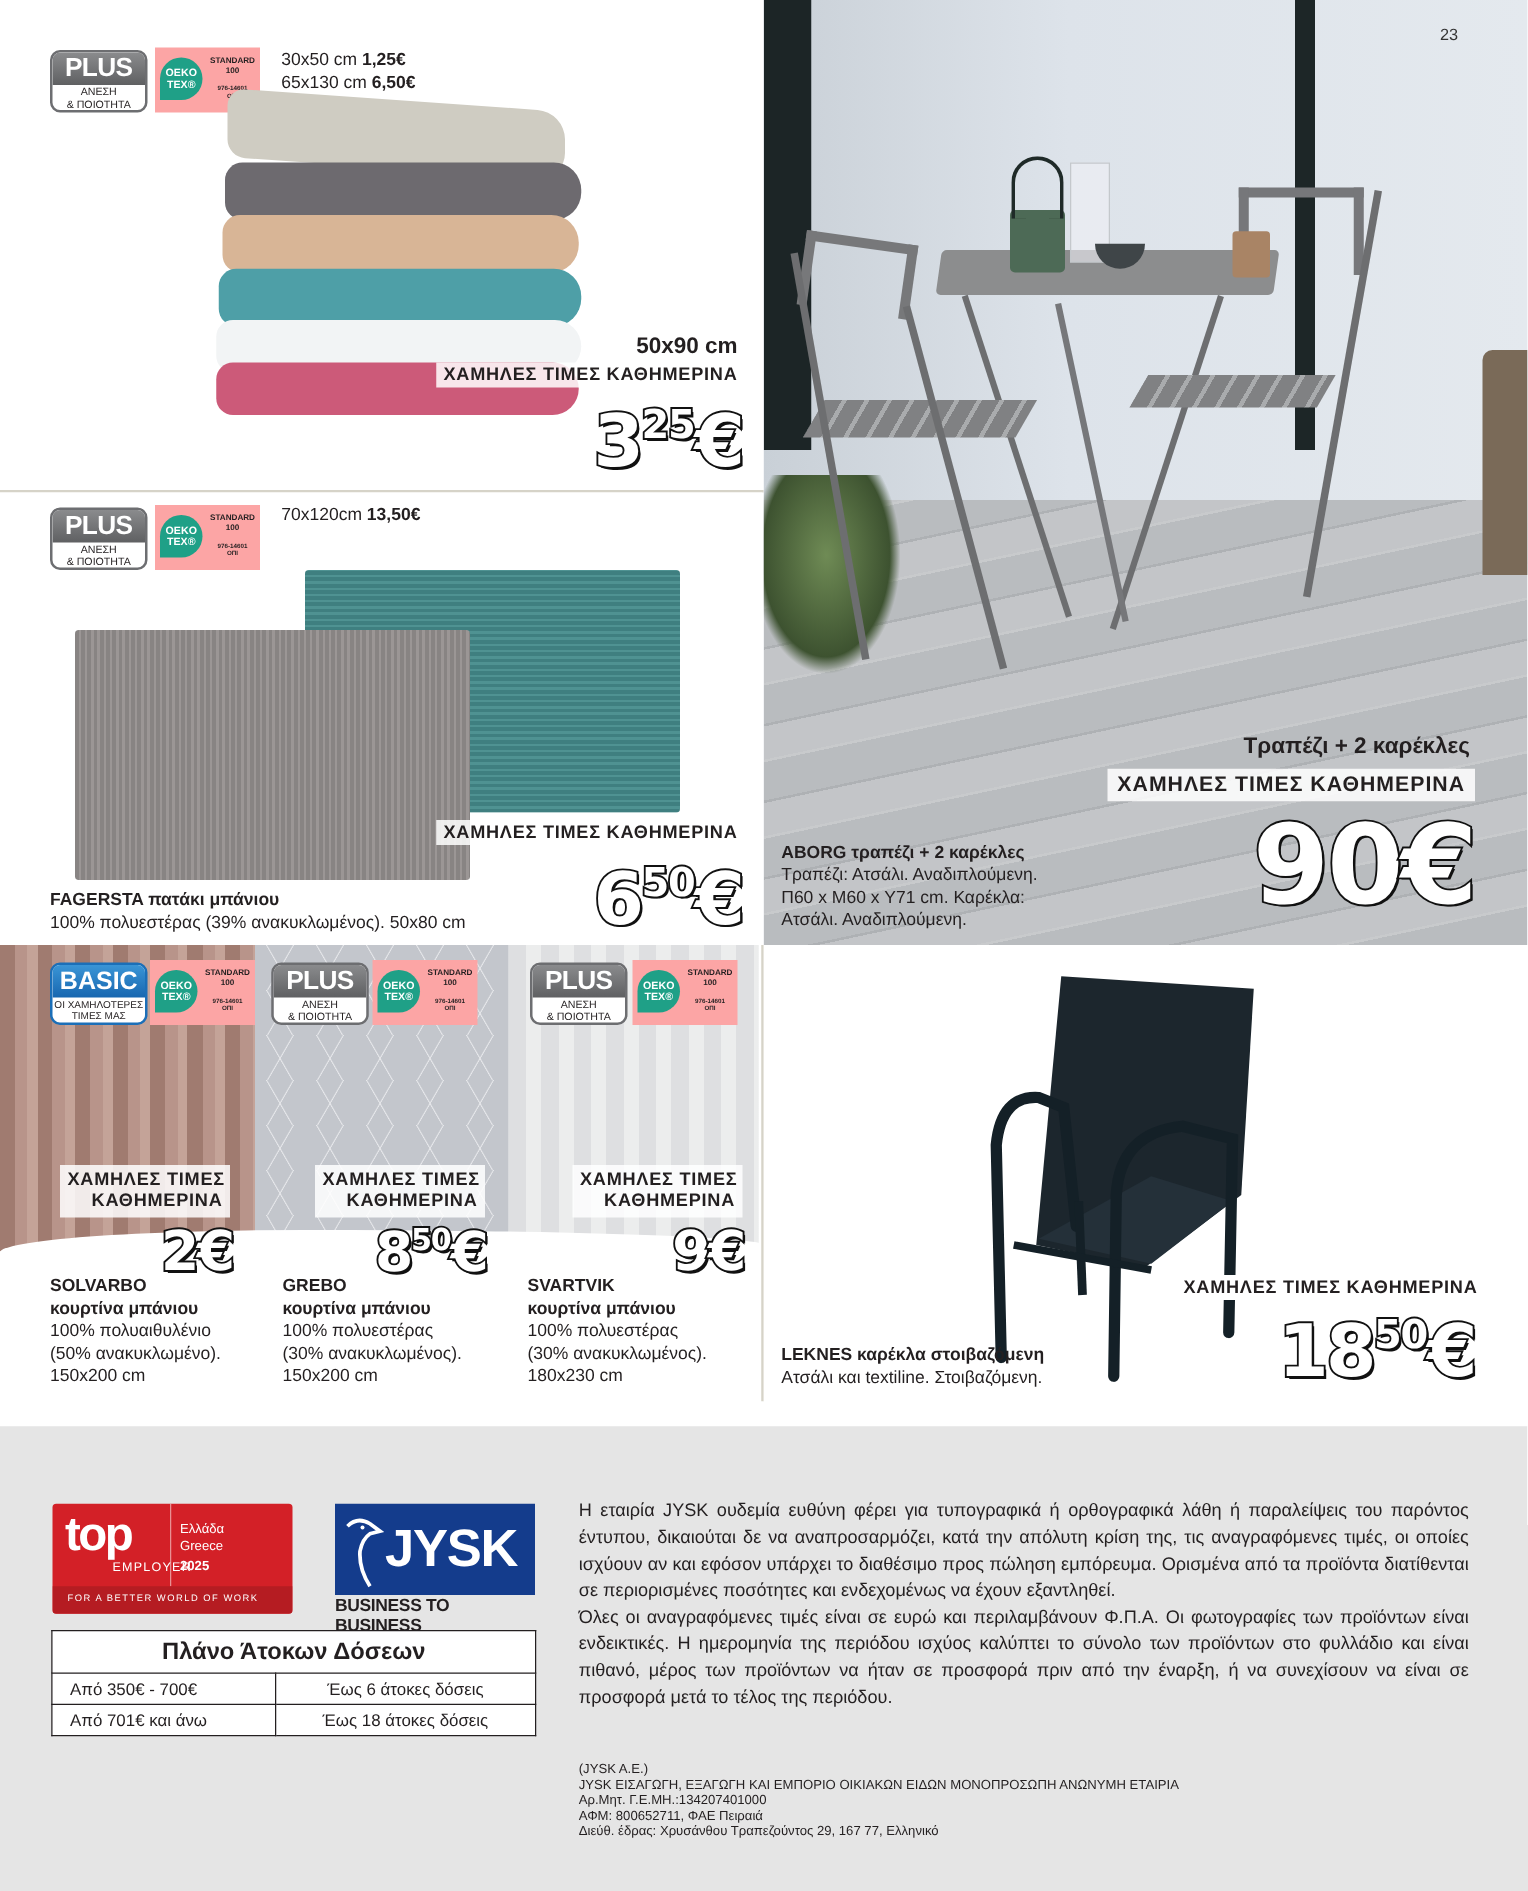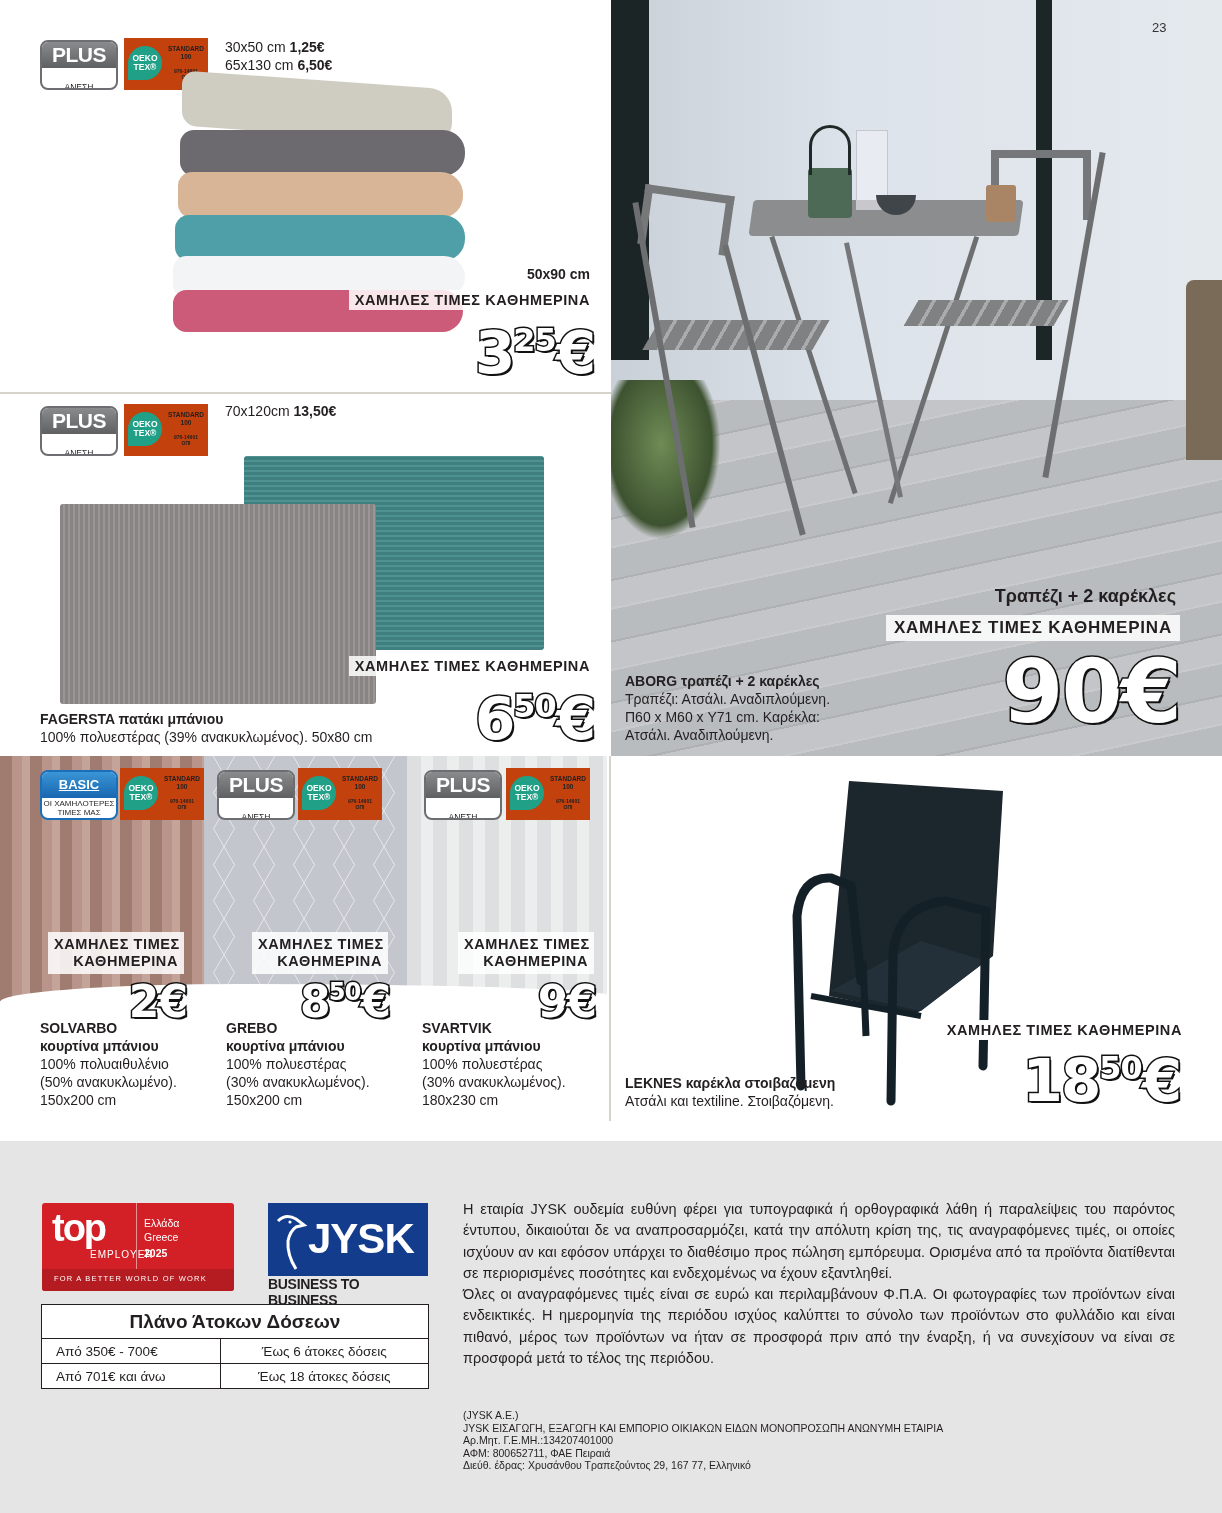--- a/index.html
+++ b/index.html
@@ -16,26 +16,26 @@
   .lowprice.two { text-align: right; line-height: 17px; padding: 4px 6px; }
 
   
   .price { font-family: "DejaVu Sans", sans-serif; font-weight: bold; color: #fff; white-space: nowrap; line-height: 1;
     -webkit-text-stroke: 3px #111; paint-order: stroke fill; text-shadow: 2px 2px 0 #111; letter-spacing: -2px; }
   .price sup { font-size: 0.55em; vertical-align: 0.7em; letter-spacing: -1px; }
 
   
   .badge-plus { width: 78px; height: 50px; border-radius: 8px; border: 2px solid #6d6e71; background: #fff; overflow: hidden; }
   .badge-plus .top { background: linear-gradient(#8a8b8d,#5f6062); height: 26px; color: #fff; font-weight: bold; font-size: 21px; text-align: center; line-height: 26px; letter-spacing: -0.5px; }
-  .badge-plus .bot { font-size: 8.5px; line-height: 9.5px; text-align: center; color: #231f20; padding-top: 15px; }
+  .badge-plus .bot { font-size: 8.5px; line-height: 9.5px; text-align: center; color: #231f20; padding-top: 1px; }
   .badge-basic { width: 78px; height: 50px; border-radius: 8px; border: 2px solid #1b6fb8; background: #fff; overflow: hidden; }
-  .badge-basic .top { background: linear-gradient(#3a95d6,#1867b0); height: 26px; color: #fff; font-weight: bold; font-size: 13px; text-align: center; line-height: 26px; text-decoration: underline; }
+  .badge-basic .top { background: linear-gradient(#3a95d6,#1867b0); height: 26px; color: #fff; font-weight: bold; font-size: 20px; text-align: center; line-height: 26px; }
   .badge-basic .bot { font-size: 8px; line-height: 9px; text-align: center; color: #231f20; padding-top: 1px; }
 
-  .oeko { width: 84px; height: 52px; background: #c2410c; }
+  .oeko { width: 84px; height: 52px; background: #fca5a5; }
   .oeko .drop { position: absolute; left: 4px; top: 8px; width: 34px; height: 34px; background: #1fa087; border-radius: 50% 50% 50% 0; transform: rotate(0deg); color: #fff; font-weight: bold; font-size: 8.5px; line-height: 9px; text-align: center; padding-top: 8px; }
   .oeko .std { position: absolute; left: 42px; top: 7px; width: 40px; font-size: 6.5px; font-weight: bold; text-align: center; line-height: 8px; color: #231f20; }
   .oeko .code { position: absolute; left: 42px; top: 30px; width: 40px; font-size: 5px; font-weight: bold; text-align: center; line-height: 6px; color: #231f20; }
 
   .sizes { font-size: 14px; line-height: 18px; }
 
   
   .towel { position: absolute; border-radius: 14px 22px 22px 14px; }
   .mat { position: absolute; }
 
@@ -68,21 +68,21 @@
 
   <div class="abs" style="left:170px;top:80px;width:300px;height:255px;">
     <div class="towel" style="left:12px;top:0;width:270px;height:55px;background:#cfccc2;transform:skewY(4deg);"></div>
     <div class="towel" style="left:10px;top:50px;width:285px;height:46px;background:#6d6a6f;"></div>
     <div class="towel" style="left:8px;top:92px;width:285px;height:46px;background:#d8b596;"></div>
     <div class="towel" style="left:5px;top:135px;width:290px;height:46px;background:#4e9fa7;"></div>
     <div class="towel" style="left:3px;top:176px;width:292px;height:42px;background:#f2f4f5;"></div>
     <div class="towel" style="left:3px;top:210px;width:290px;height:42px;background:#cc5a79;"></div>
   </div>
 
-  <div class="abs" style="right:20px;top:266px;font-weight:bold;font-size:14px;">50x90 cm</div>
+  <div class="abs" style="right:20px;top:266px;font-weight:bold;font-size:18px;">50x90 cm</div>
   <div class="abs lowprice" style="right:14px;top:290px;">ΧΑΜΗΛΕΣ ΤΙΜΕΣ ΚΑΘΗΜΕΡΙΝΑ</div>
 
   <div class="abs price" style="right:16px;top:324px;font-size:58px;">
     <span>3</span><sup>25</sup><span>€</span>
   </div>
 </div>
 
 <div class="abs" style="left:0;top:392px;width:611px;height:2px;background:#d6d3c8;"></div>
 
 <div class="abs" style="left:0;top:394px;width:610px;height:362px;background:#fff;">

